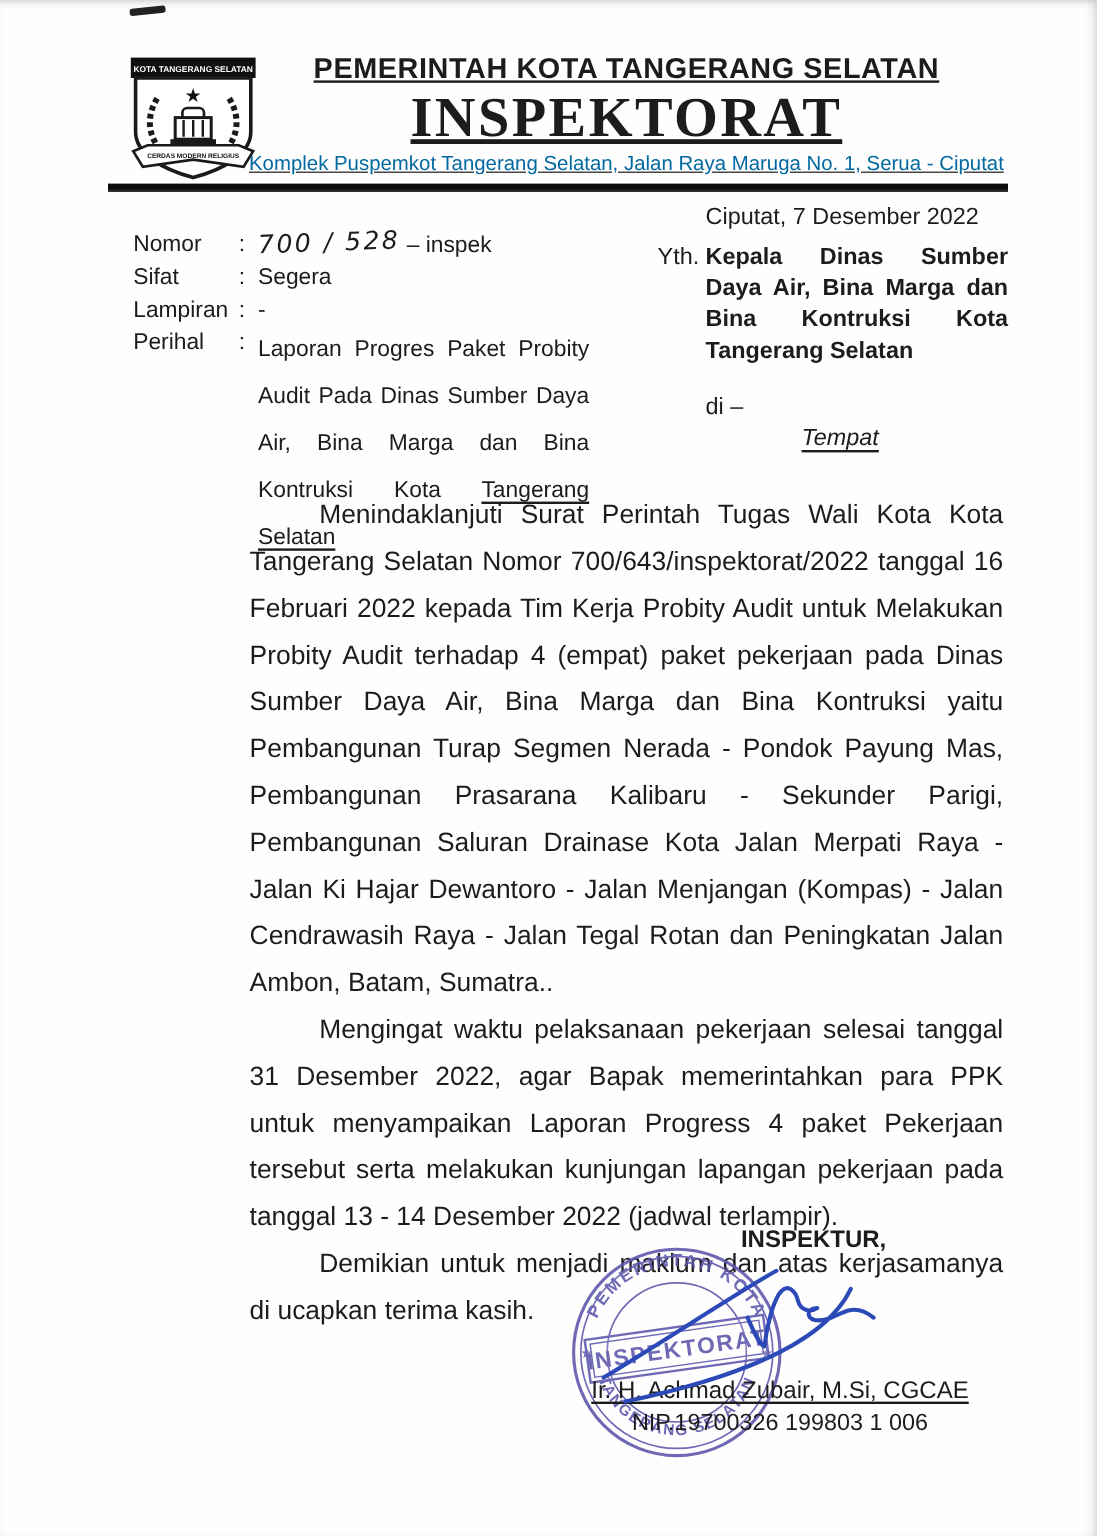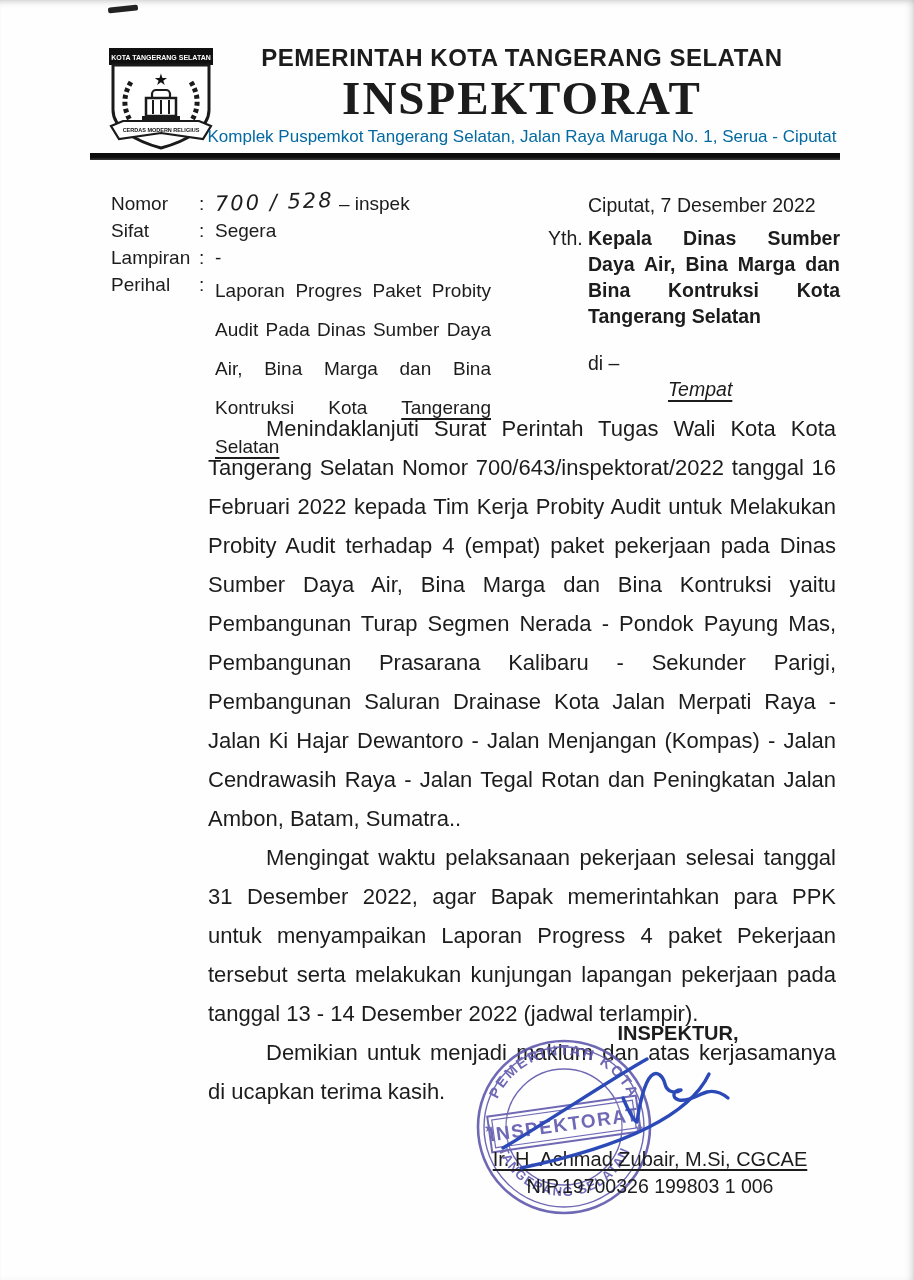--- a/index.html
+++ b/index.html
@@ -4,40 +4,40 @@
 <style>
   html,body{margin:0;padding:0;background:#e9e9e9;}
   .page{
     position:relative;width:914px;height:1280px;margin:0 auto;
     background:#fefefe;overflow:hidden;
     font-family:"Liberation Sans",sans-serif;color:#1c1c1c;
     box-shadow:inset -6px 0 10px -6px #bbb, inset 0 6px 10px -8px #999;
   }
   
   .logo{position:absolute;left:101px;top:38px;width:120px;height:122px;}
-  .head-text{position:absolute;left:170px;right:40px;top:44px;text-align:center;}
+  .head-text{position:absolute;left:170px;right:40px;top:44px;text-align:center;text-decoration:underline;}
   .gov-name{font-size:24px;font-weight:bold;letter-spacing:.5px;}
   .agency-name{font-family:"Liberation Serif",serif;font-size:47px;font-weight:bold;letter-spacing:2px;margin-top:2px;line-height:1.05;}
   .address-line{font-size:17px;margin-top:4px;color:#0369a1;}
   .rule{position:absolute;left:90px;right:74px;top:153px;height:7px;
         background:linear-gradient(#0c0c0c 60%,#3a3a3a);}
   .artifact-top{position:absolute;left:108px;top:6px;width:30px;height:6px;background:#222;
         transform:rotate(-6deg);border-radius:2px;}
   
   .meta{position:absolute;left:111px;top:190px;width:380px;font-size:19px;line-height:27px;}
   .meta-row{display:flex;align-items:flex-start;}
   .meta-label{width:88px;flex:none;}
   .meta-colon{width:16px;flex:none;}
   .meta-value{flex:1;}
   .hand{font-family:"DejaVu Sans",cursive,sans-serif;font-style:italic;font-size:21px;
         letter-spacing:2px;display:inline-block;transform:rotate(-2deg) translateY(-1px);}
   .perihal-text{width:268px;text-align:justify;line-height:39px;}
   .u{text-decoration:underline;text-underline-offset:4px;text-decoration-thickness:1.5px;}
   
-  .recipient{position:absolute;left:548px;top:192px;width:292px;font-size:19.5px;line-height:26px;}
+  .recipient{position:absolute;left:548px;top:168px;width:292px;font-size:19.5px;line-height:26px;}
   .r-date{margin-left:40px;}
   .r-kepada{margin-left:40px;margin-top:9px;}
   .r-yth-row{display:flex;margin-top:7px;}
   .r-yth{width:40px;flex:none;}
   .r-name{flex:1;font-weight:bold;text-align:justify;}
   .r-di{margin-left:40px;margin-top:21px;}
   .r-tempat{margin-left:120px;margin-top:0;font-style:italic;}
   
   .body-block{position:absolute;left:208px;top:409px;width:628px;}
   .body-block p{margin:0;font-size:22px;line-height:39px;text-align:justify;text-indent:58px;}

